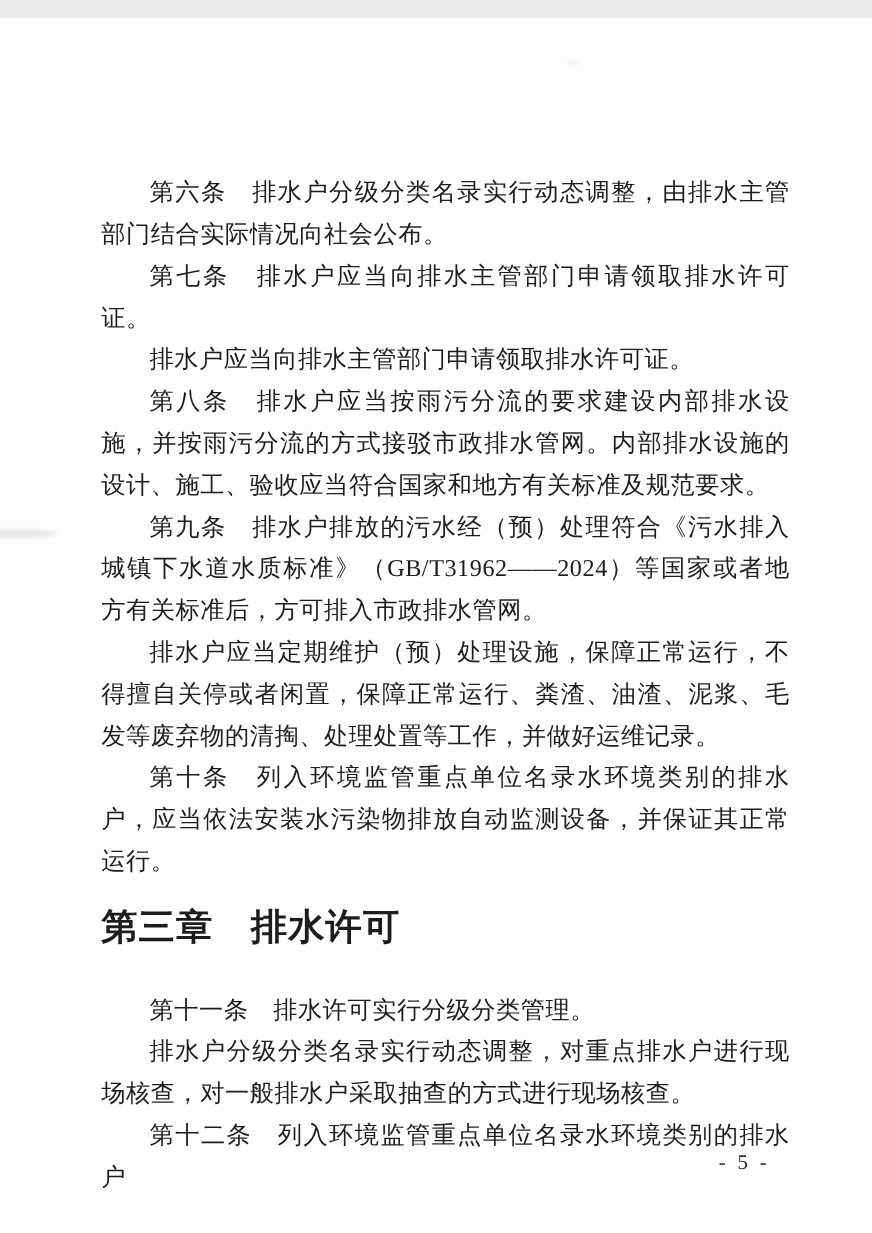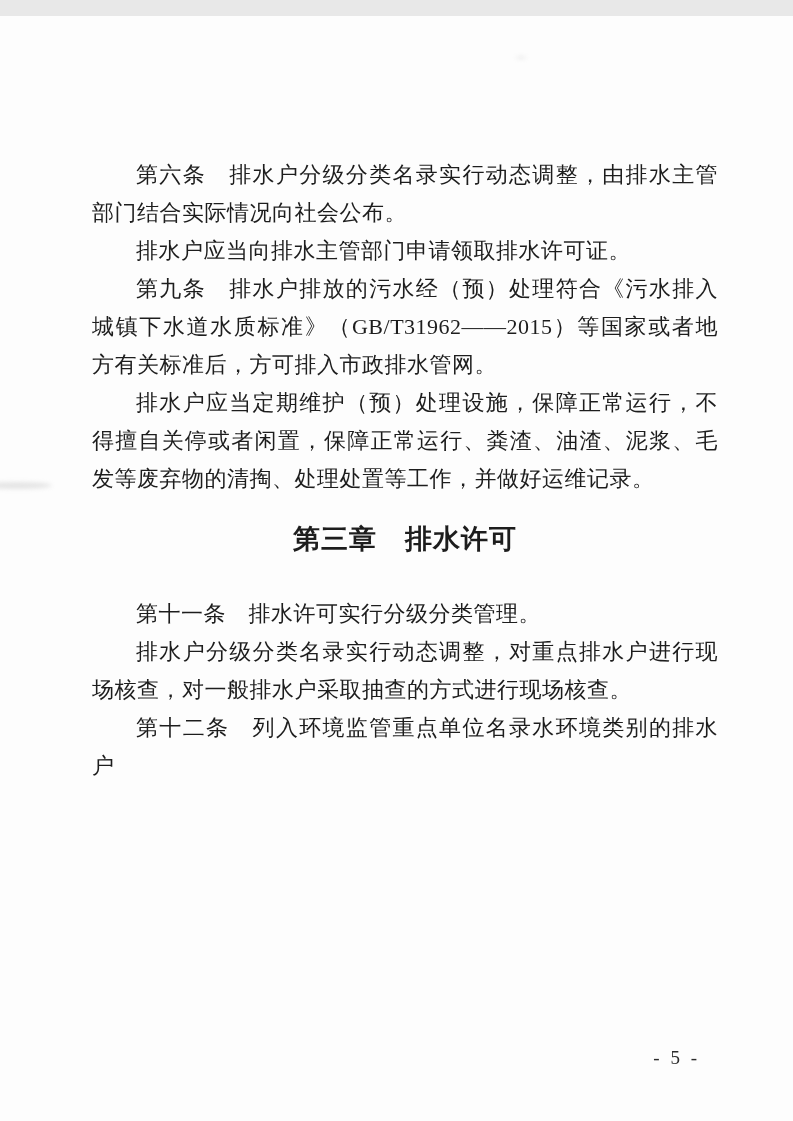--- a/index.html
+++ b/index.html
@@ -39,23 +39,23 @@
     font-size: 22px;
     line-height: 38px;
     text-align: justify;
     text-indent: 2em;
     letter-spacing: 0.5px;
     color: var(--text-color);
   }
   .chapter-heading {
     font-family: "Liberation Sans", "DejaVu Sans", sans-serif;
     font-weight: 700;
-    font-size: 27px;
+    font-size: 33px;
     line-height: 38px;
-    text-align: center;
+    text-align: left;
     text-indent: 0;
     letter-spacing: 1px;
     margin: 22px 0 37px 0;
     color: var(--text-color);
   }
   .page-number {
     position: absolute;
     top: 1032px;
     right: 93px;
     font-size: 19px;
@@ -67,23 +67,26 @@
 </style>
 </head>
 <body>
 
 <div class="page">
   <div class="smudge smudge-left"></div>
   <div class="smudge smudge-top"></div>
 
   <div class="doc-body" id="doc-body">
       <p class="para">第六条　排水户分级分类名录实行动态调整，由排水主管部门结合实际情况向社会公布。</p>
+      <p class="para">第七条　排水户应当向排水主管部门申请领取排水许可证。</p>
       <p class="para">排水户应当向排水主管部门申请领取排水许可证。</p>
-      <p class="para">第九条　排水户排放的污水经（预）处理符合《污水排入城镇下水道水质标准》（GB/T31962——2015）等国家或者地方有关标准后，方可排入市政排水管网。</p>
+      <p class="para">第八条　排水户应当按雨污分流的要求建设内部排水设施，并按雨污分流的方式接驳市政排水管网。内部排水设施的设计、施工、验收应当符合国家和地方有关标准及规范要求。</p>
+      <p class="para">第九条　排水户排放的污水经（预）处理符合《污水排入城镇下水道水质标准》（GB/T31962——2024）等国家或者地方有关标准后，方可排入市政排水管网。</p>
       <p class="para">排水户应当定期维护（预）处理设施，保障正常运行，不得擅自关停或者闲置，保障正常运行、粪渣、油渣、泥浆、毛发等废弃物的清掏、处理处置等工作，并做好运维记录。</p>
+      <p class="para">第十条　列入环境监管重点单位名录水环境类别的排水户，应当依法安装水污染物排放自动监测设备，并保证其正常运行。</p>
       <h2 class="chapter-heading">第三章　排水许可</h2>
       <p class="para">第十一条　排水许可实行分级分类管理。</p>
       <p class="para">排水户分级分类名录实行动态调整，对重点排水户进行现场核查，对一般排水户采取抽查的方式进行现场核查。</p>
       <p class="para">第十二条　列入环境监管重点单位名录水环境类别的排水户</p>
     </div>
 
   <div class="page-number">- 5 -</div>
 </div>
 
 </body></html>

